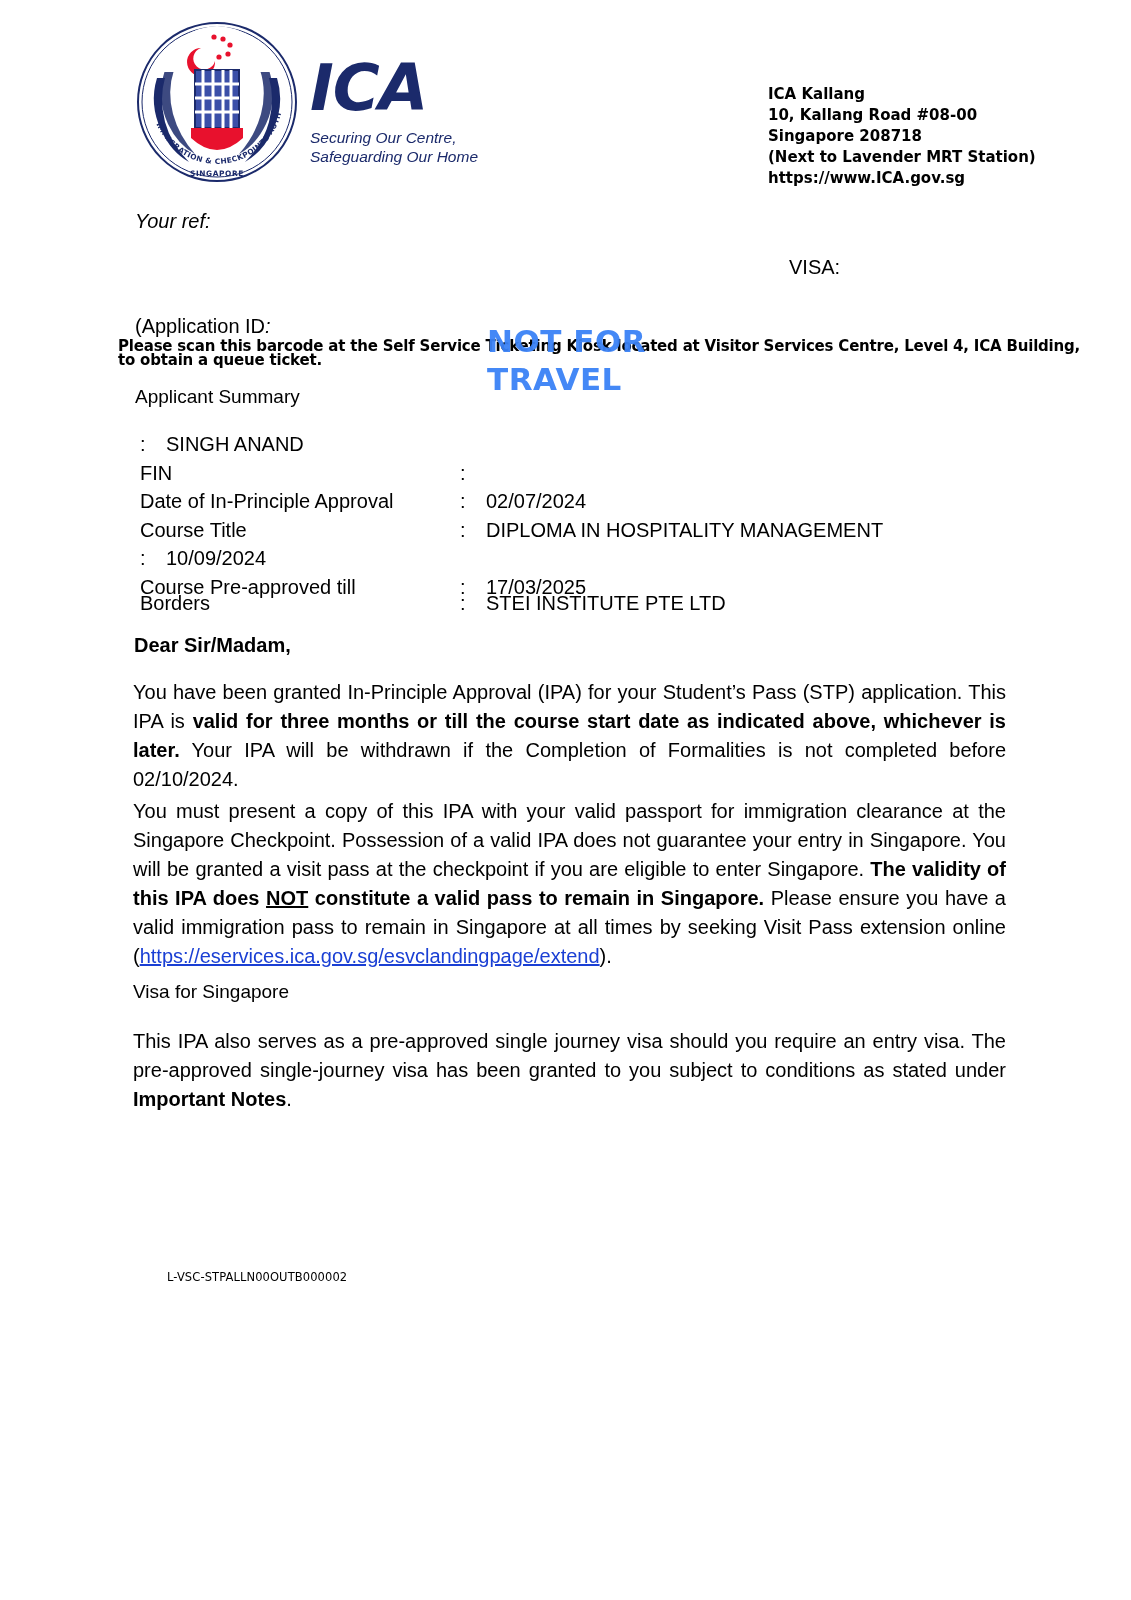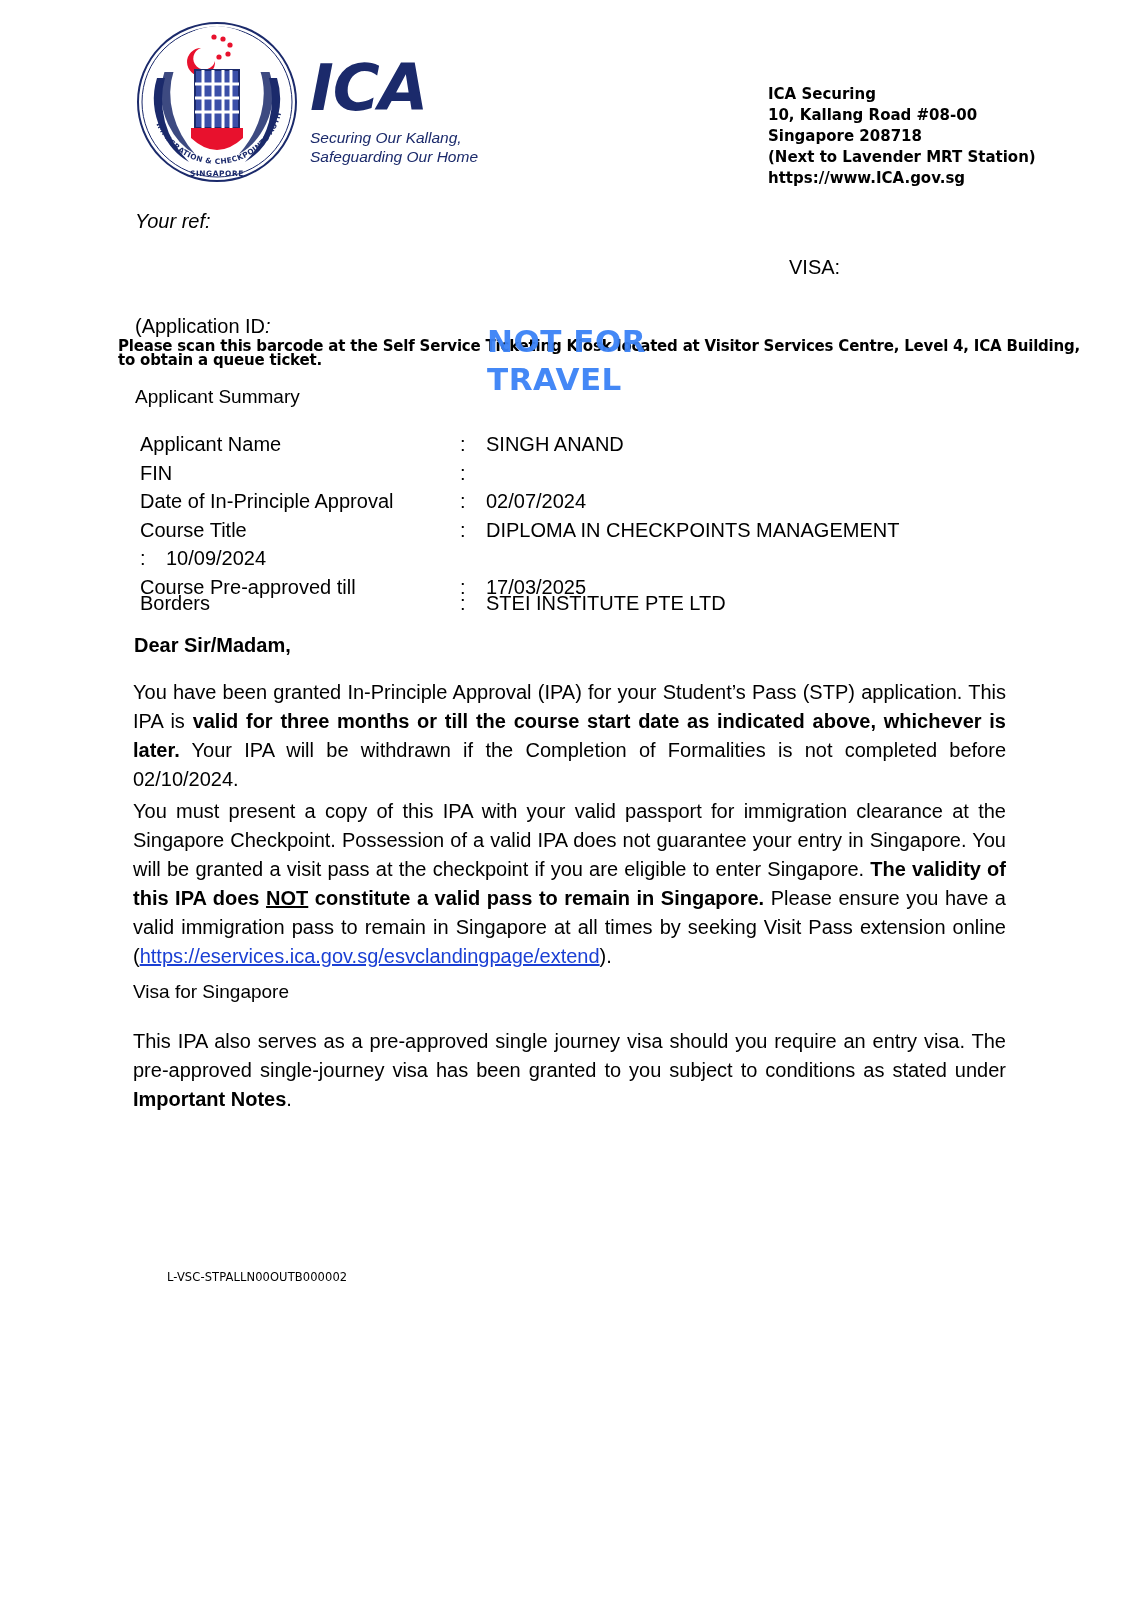--- a/index.html
+++ b/index.html
@@ -243,28 +243,28 @@
           <text font-family="DejaVu Sans" font-size="7.4" fill="#1b2a6b" font-weight="bold" letter-spacing="0.4">
             <textPath href="#ringpath" startOffset="6%">IMMIGRATION &amp; CHECKPOINTS AUTHORITY</textPath>
           </text>
           <text x="82" y="158" text-anchor="middle" font-family="DejaVu Sans" font-size="7.4" font-weight="bold" fill="#1b2a6b" letter-spacing="0.6">SINGAPORE</text>
         </svg>
       </div>
 
       <div class="ica-word">
         <div class="ica-letters">ICA</div>
         <div class="ica-tag">
-          <div>Securing Our Kallang,</div>
+          <div>Securing Our Centre,</div>
           <div>Safeguarding Our Home</div>
         </div>
       </div>
     </div>
 
     <div class="addr">
-      <div>ICA Securing</div>
+      <div>ICA Kallang</div>
       <div>10, Kallang Road #08-00</div>
       <div>Singapore 208718</div>
       <div>(Next to Lavender MRT Station)</div>
       <div>https://www.ICA.gov.sg</div>
     </div>
   </div>
 
   <div class="your-ref">Your ref:</div>
   <div class="visa-line">VISA:</div>
 
@@ -279,38 +279,37 @@
 
   <div class="not-for-travel">
     <div>NOT FOR</div>
     <div>TRAVEL</div>
   </div>
 
   <div class="section-title" id="applicant-summary-title">Applicant Summary</div>
 
   <div class="summary">
     <div class="row">
-      <span class="lbl">Applicant Name</span>
       <span class="col">:</span>
       <span class="val">SINGH ANAND</span>
     </div>
     <div class="row">
       <span class="lbl">FIN</span>
       <span class="col">:</span>
       <span class="val"></span>
     </div>
     <div class="row">
       <span class="lbl">Date of In-Principle Approval</span>
       <span class="col">:</span>
       <span class="val">02/07/2024</span>
     </div>
     <div class="row">
       <span class="lbl">Course Title</span>
       <span class="col">:</span>
-      <span class="val">DIPLOMA IN CHECKPOINTS MANAGEMENT</span>
+      <span class="val">DIPLOMA IN HOSPITALITY MANAGEMENT</span>
     </div>
     <div class="row">
       <span class="col">:</span>
       <span class="val">10/09/2024</span>
     </div>
     <div class="row">
       <span class="lbl">Course Pre-approved till</span>
       <span class="col">:</span>
       <span class="val">17/03/2025</span>
     </div>

